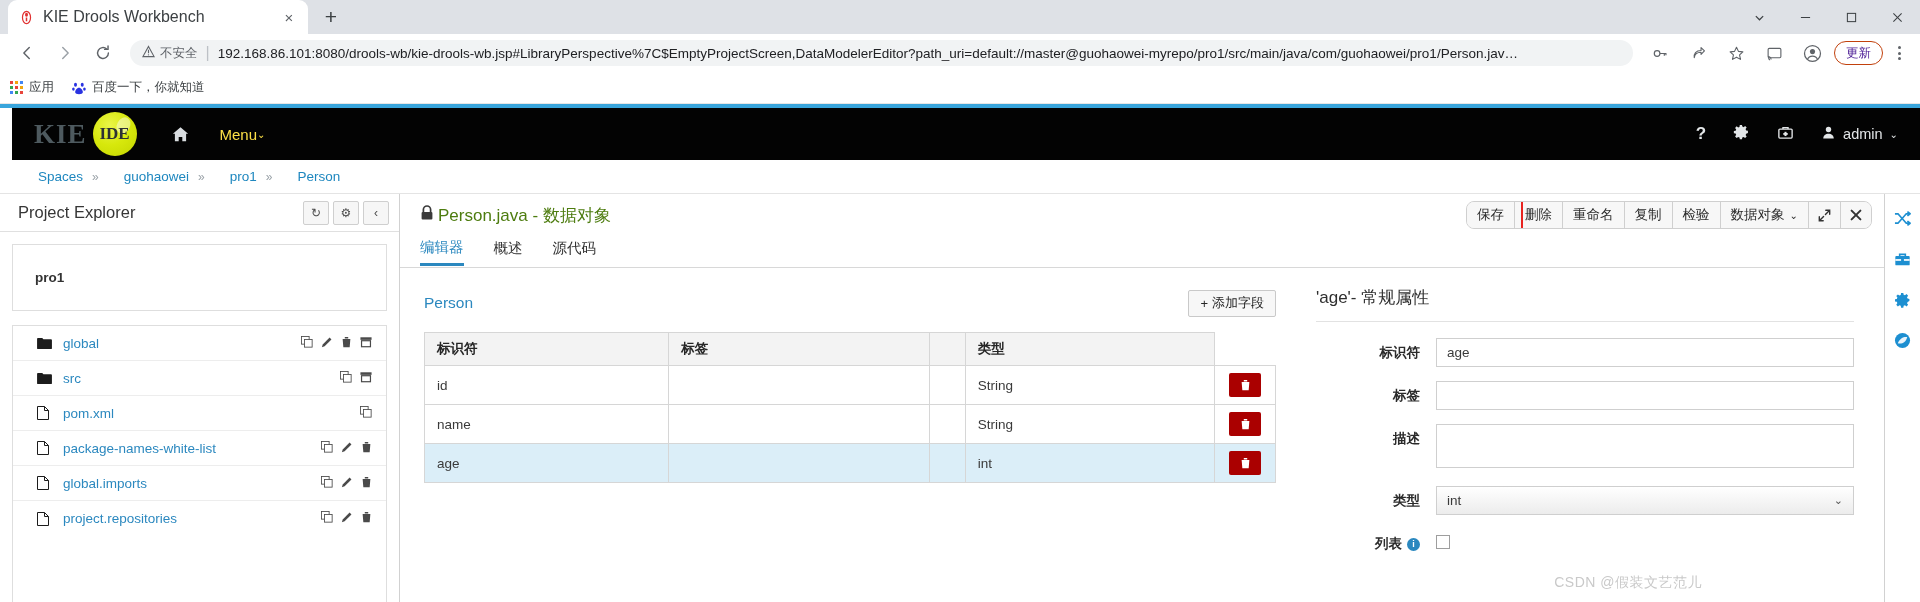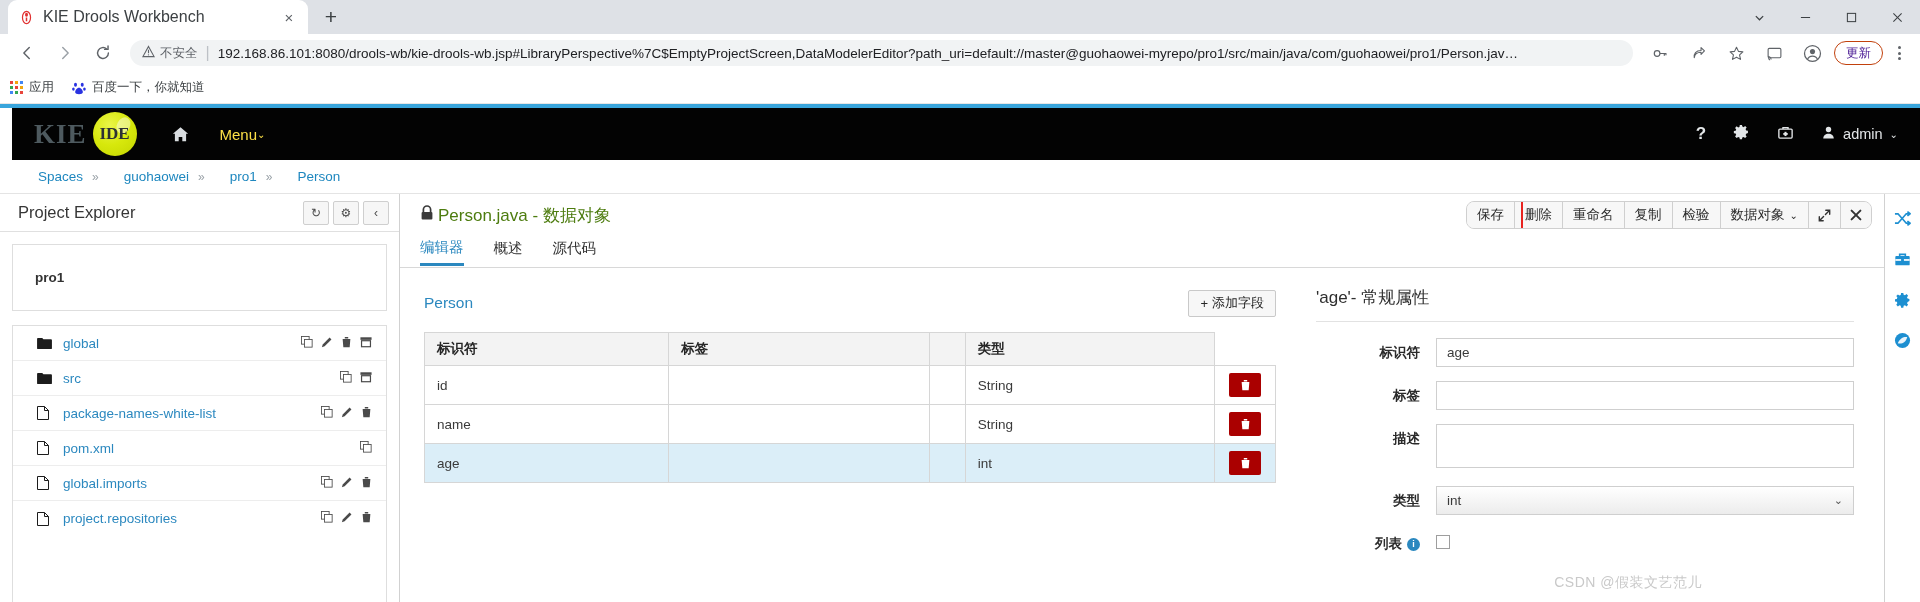--- a/index.html
+++ b/index.html
@@ -574,47 +574,47 @@
           </span>
         </div>
 
         <div class="tree-row">
           <span class="tree-ico">
             <svg width="12" height="14" viewBox="0 0 12 14">
                 <path d="M0.5 0.5h7L11.5 4.5v9h-11z" fill="#fff" stroke="#1c1c1c"></path>
                 <path d="M7.5 0.5v4h4" fill="none" stroke="#1c1c1c"></path>
               </svg>
           </span>
-          <span class="tree-label">package-names-white-list</span>
+          <span class="tree-label">pom.xml</span>
           <span class="tree-actions">
             <span><svg width="12" height="12" viewBox="0 0 14 14">
                   <rect x="0.5" y="0.5" width="9" height="9" fill="none" stroke="#4a4a4a"></rect>
                   <rect x="4" y="4" width="9" height="9" fill="#fff" stroke="#4a4a4a"></rect>
-                </svg></span>
-            <span><svg width="12" height="12" viewBox="0 0 14 14">
-                  <path d="M1 13l1-3.2L10 1.8l2.2 2.2-8 8z" fill="#4a4a4a"></path>
-                </svg></span>
-            <span><svg width="11" height="12" viewBox="0 0 12 14">
-                  <path d="M1.5 3.5h9l-.8 9.5H2.3zM4 1.3h4v1.6H4z" fill="#4a4a4a"></path>
                 </svg></span>
           </span>
         </div>
 
         <div class="tree-row">
           <span class="tree-ico">
             <svg width="12" height="14" viewBox="0 0 12 14">
                 <path d="M0.5 0.5h7L11.5 4.5v9h-11z" fill="#fff" stroke="#1c1c1c"></path>
                 <path d="M7.5 0.5v4h4" fill="none" stroke="#1c1c1c"></path>
               </svg>
           </span>
-          <span class="tree-label">pom.xml</span>
+          <span class="tree-label">package-names-white-list</span>
           <span class="tree-actions">
             <span><svg width="12" height="12" viewBox="0 0 14 14">
                   <rect x="0.5" y="0.5" width="9" height="9" fill="none" stroke="#4a4a4a"></rect>
                   <rect x="4" y="4" width="9" height="9" fill="#fff" stroke="#4a4a4a"></rect>
+                </svg></span>
+            <span><svg width="12" height="12" viewBox="0 0 14 14">
+                  <path d="M1 13l1-3.2L10 1.8l2.2 2.2-8 8z" fill="#4a4a4a"></path>
+                </svg></span>
+            <span><svg width="11" height="12" viewBox="0 0 12 14">
+                  <path d="M1.5 3.5h9l-.8 9.5H2.3zM4 1.3h4v1.6H4z" fill="#4a4a4a"></path>
                 </svg></span>
           </span>
         </div>
 
         <div class="tree-row">
           <span class="tree-ico">
             <svg width="12" height="14" viewBox="0 0 12 14">
                 <path d="M0.5 0.5h7L11.5 4.5v9h-11z" fill="#fff" stroke="#1c1c1c"></path>
                 <path d="M7.5 0.5v4h4" fill="none" stroke="#1c1c1c"></path>
               </svg>

